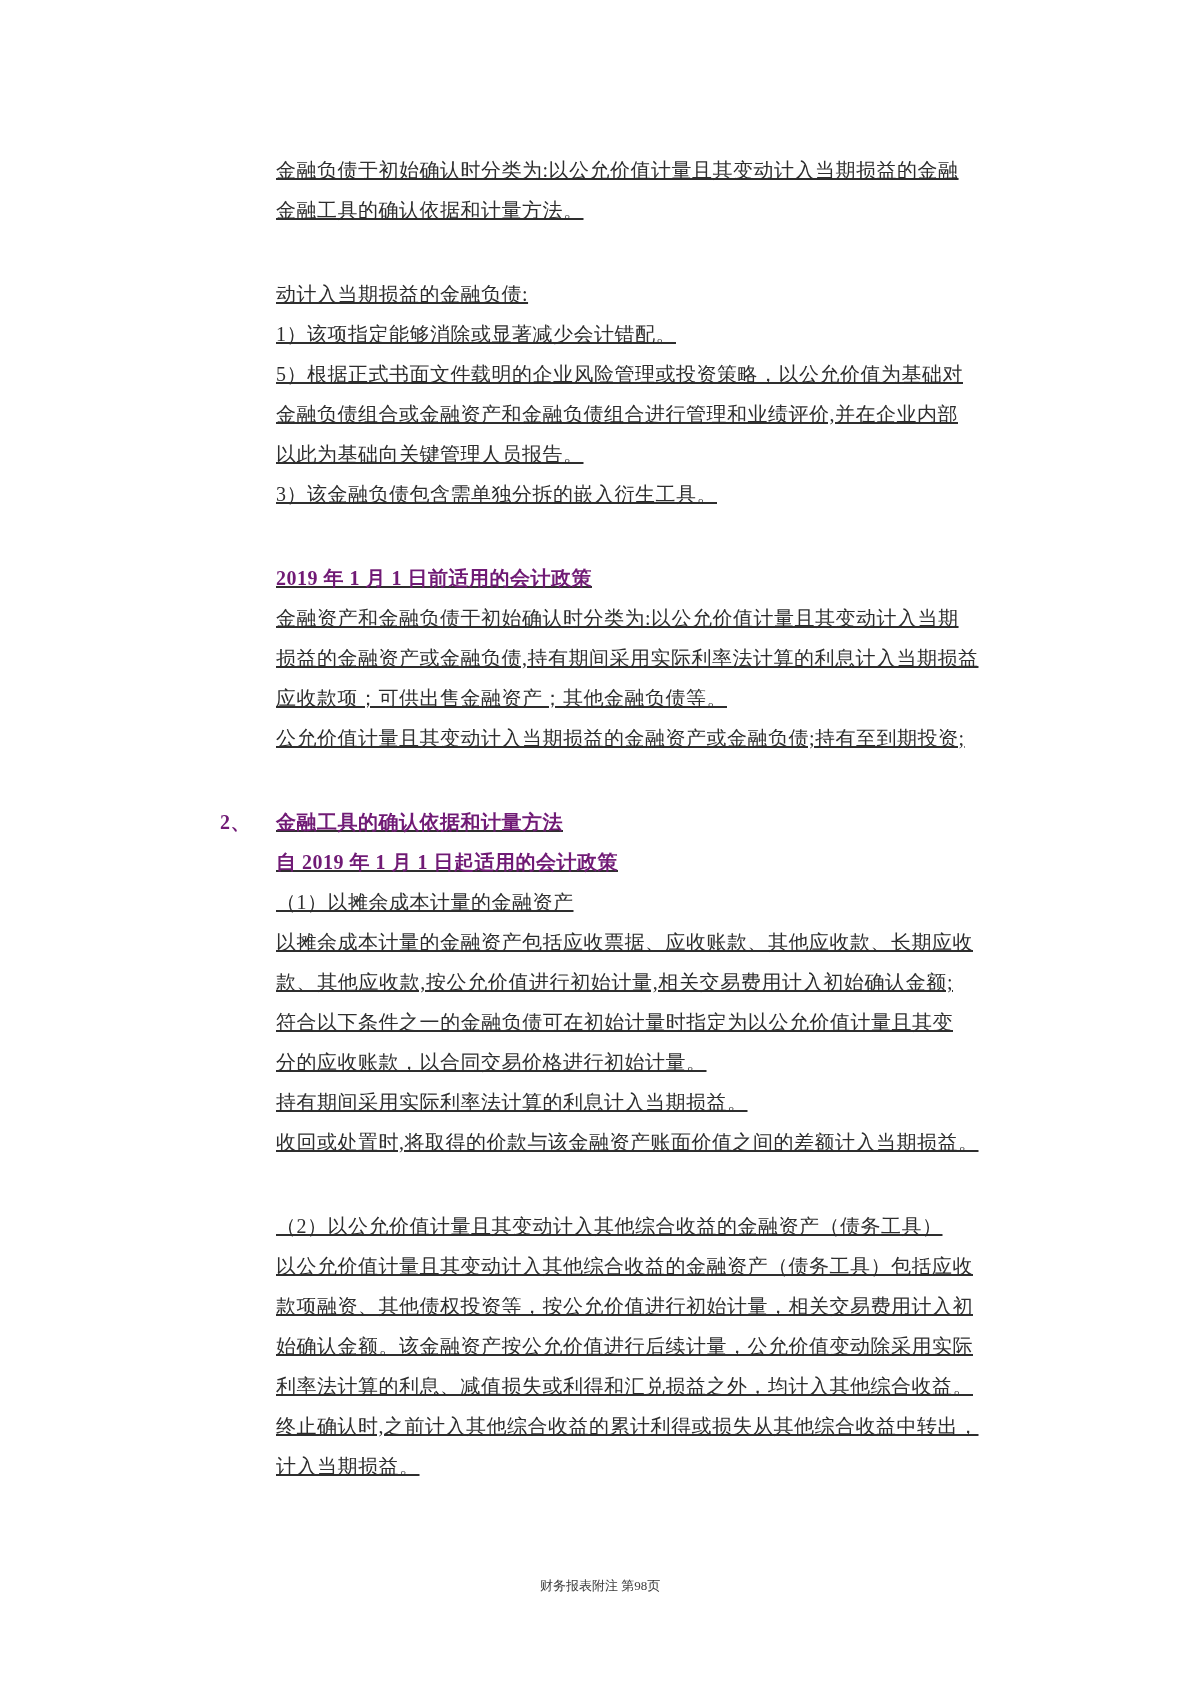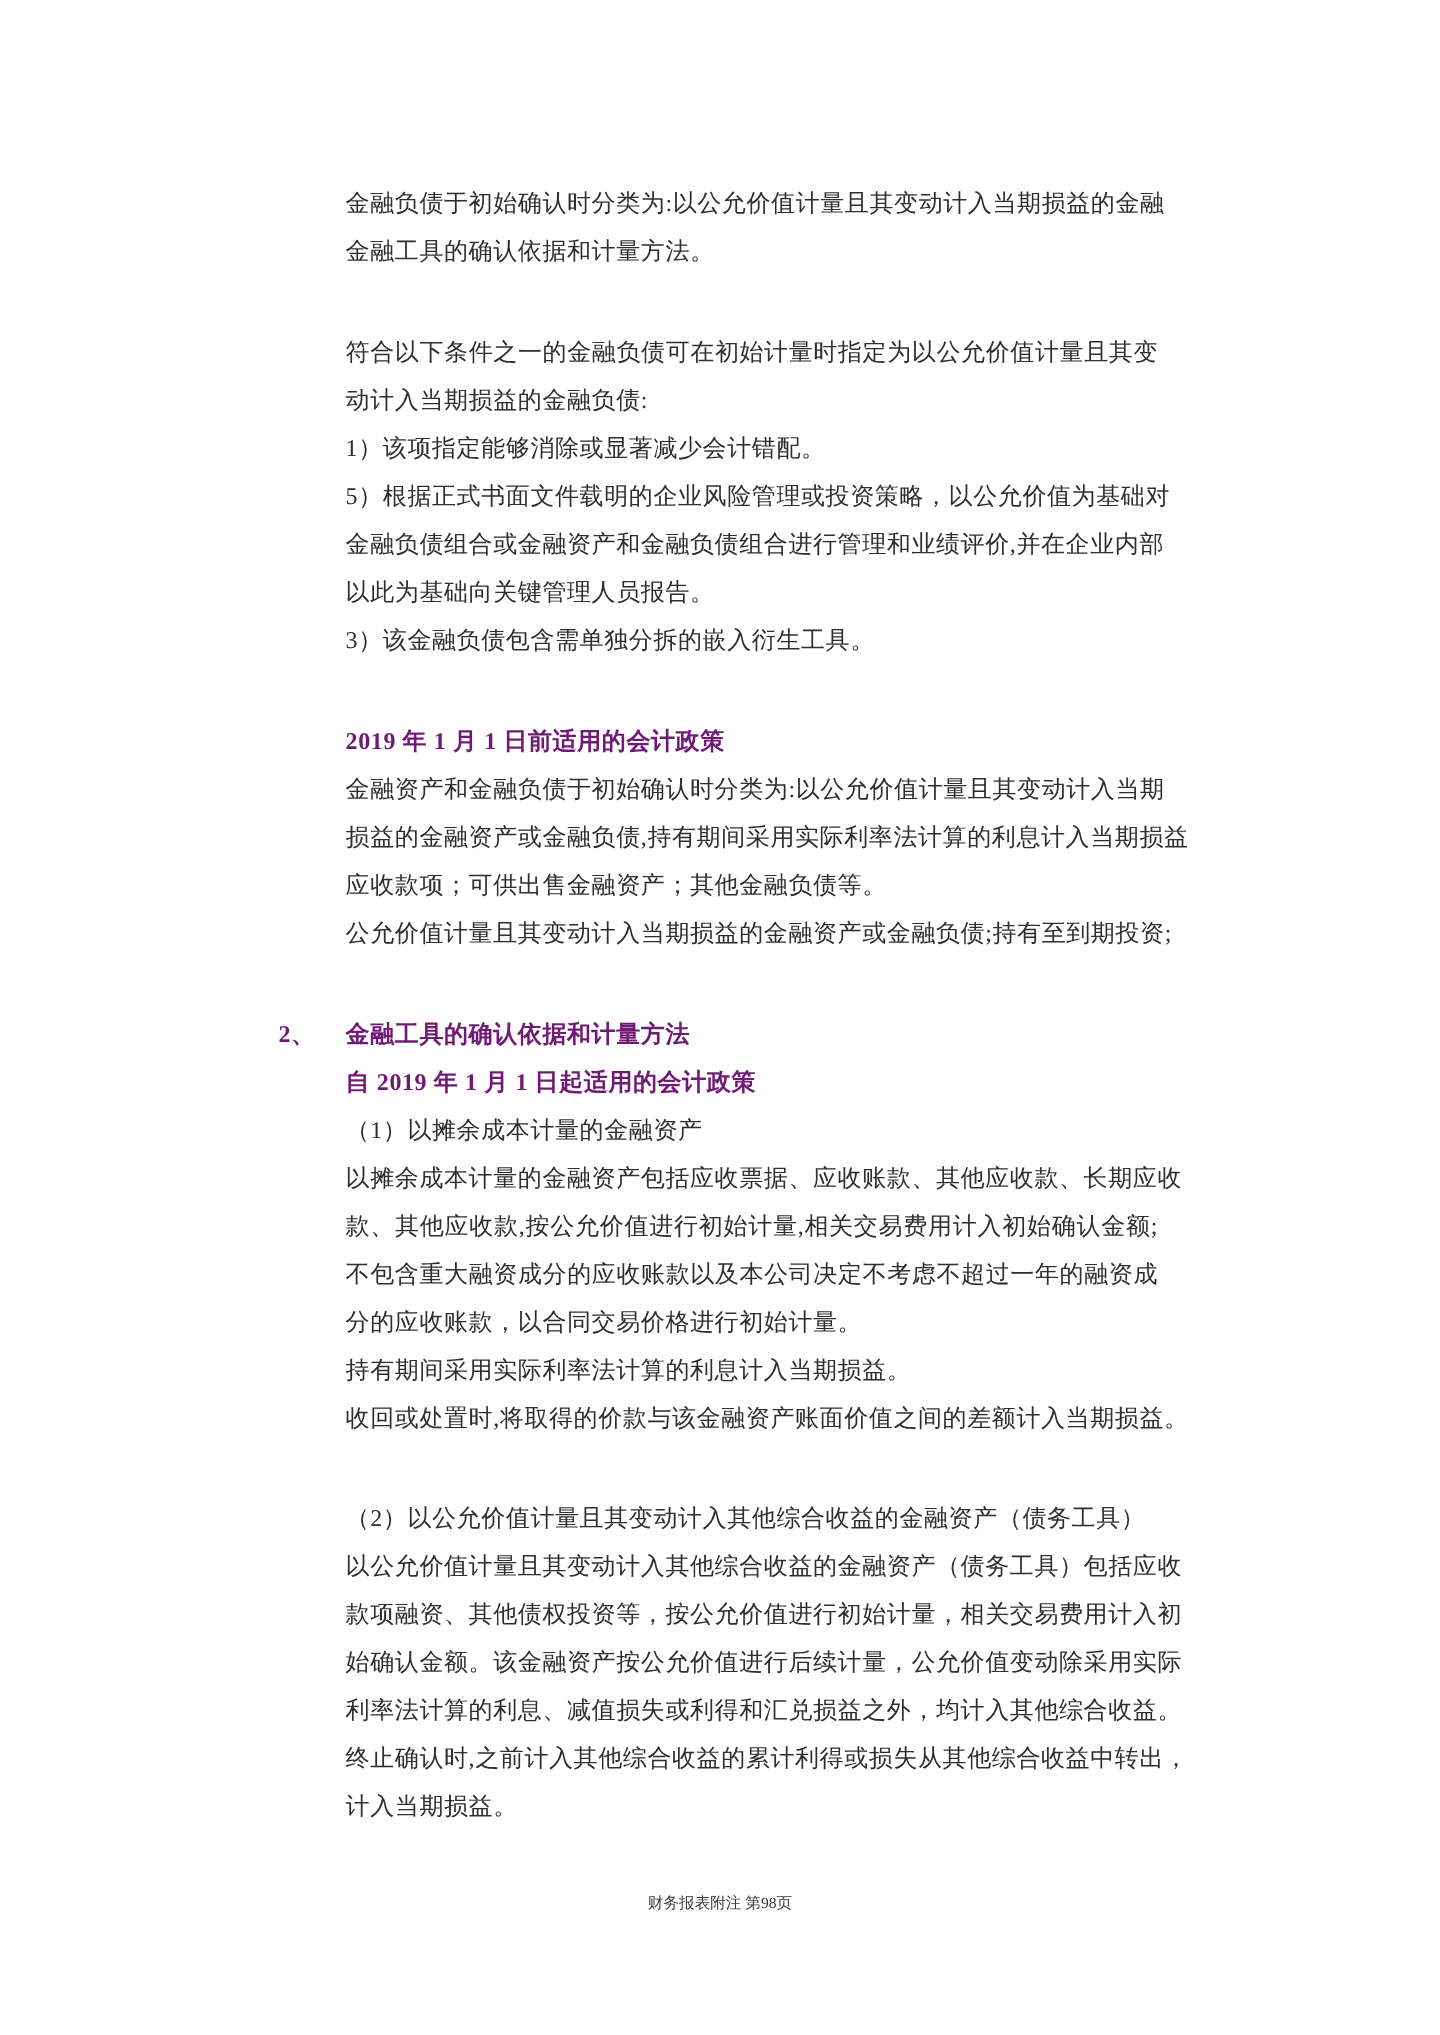--- a/index.html
+++ b/index.html
@@ -12,23 +12,24 @@
     width: 1200px;
     height: 1696px;
     margin: 0 auto;
     background: #ffffff;
     color: #2e2e2e;
     font-family: "Liberation Serif", "DejaVu Serif", serif;
     overflow: hidden;
   }
   .content {
     position: absolute;
-    left: 288px;
+    left: 276px;
     top: 150px;
     width: 677px;
+    text-decoration: underline;
   }
   .line {
     font-size: 20px;
     line-height: 40px;
     height: 40px;
     white-space: nowrap;
     letter-spacing: 0.5px;
   }
   .stretch {
     text-align: justify;
@@ -60,21 +61,20 @@
 <body>
 
 <div class="page">
   <div class="content">
       <div class="para">
         <div class="line stretch">金融负债于初始确认时分类为:以公允价值计量且其变动计入当期损益的金融</div>
         <div class="line">金融工具的确认依据和计量方法。</div>
       </div>
       <div class="gap"></div>
       <div class="para">
-        <div class="line stretch">符合以下条件之一的金融负债可在初始计量时指定为以公允价值计量且其变</div>
         <div class="line">动计入当期损益的金融负债:</div>
       </div>
       <div class="para">
         <div class="line">1）该项指定能够消除或显著减少会计错配。</div>
       </div>
       <div class="para">
         <div class="line stretch">5）根据正式书面文件载明的企业风险管理或投资策略，以公允价值为基础对</div>
         <div class="line stretch">金融负债组合或金融资产和金融负债组合进行管理和业绩评价,并在企业内部</div>
         <div class="line">以此为基础向关键管理人员报告。</div>
       </div>
@@ -91,21 +91,21 @@
       </div>
       <div class="gap"></div>
       <div class="line heading h2"><span class="num">2、</span><span>金融工具的确认依据和计量方法</span></div>
       <div class="line heading">自 2019 年 1 月 1 日起适用的会计政策</div>
       <div class="para">
         <div class="line">（1）以摊余成本计量的金融资产</div>
       </div>
       <div class="para">
         <div class="line stretch">以摊余成本计量的金融资产包括应收票据、应收账款、其他应收款、长期应收</div>
         <div class="line stretch">款、其他应收款,按公允价值进行初始计量,相关交易费用计入初始确认金额;</div>
-        <div class="line stretch">不包含重大融资成分的应收账款以及本公司决定不考虑不超过一年的融资成</div>
+        <div class="line stretch">符合以下条件之一的金融负债可在初始计量时指定为以公允价值计量且其变</div>
         <div class="line">分的应收账款，以合同交易价格进行初始计量。</div>
       </div>
       <div class="para">
         <div class="line">持有期间采用实际利率法计算的利息计入当期损益。</div>
       </div>
       <div class="para">
         <div class="line">收回或处置时,将取得的价款与该金融资产账面价值之间的差额计入当期损益。</div>
       </div>
       <div class="gap"></div>
       <div class="para">

